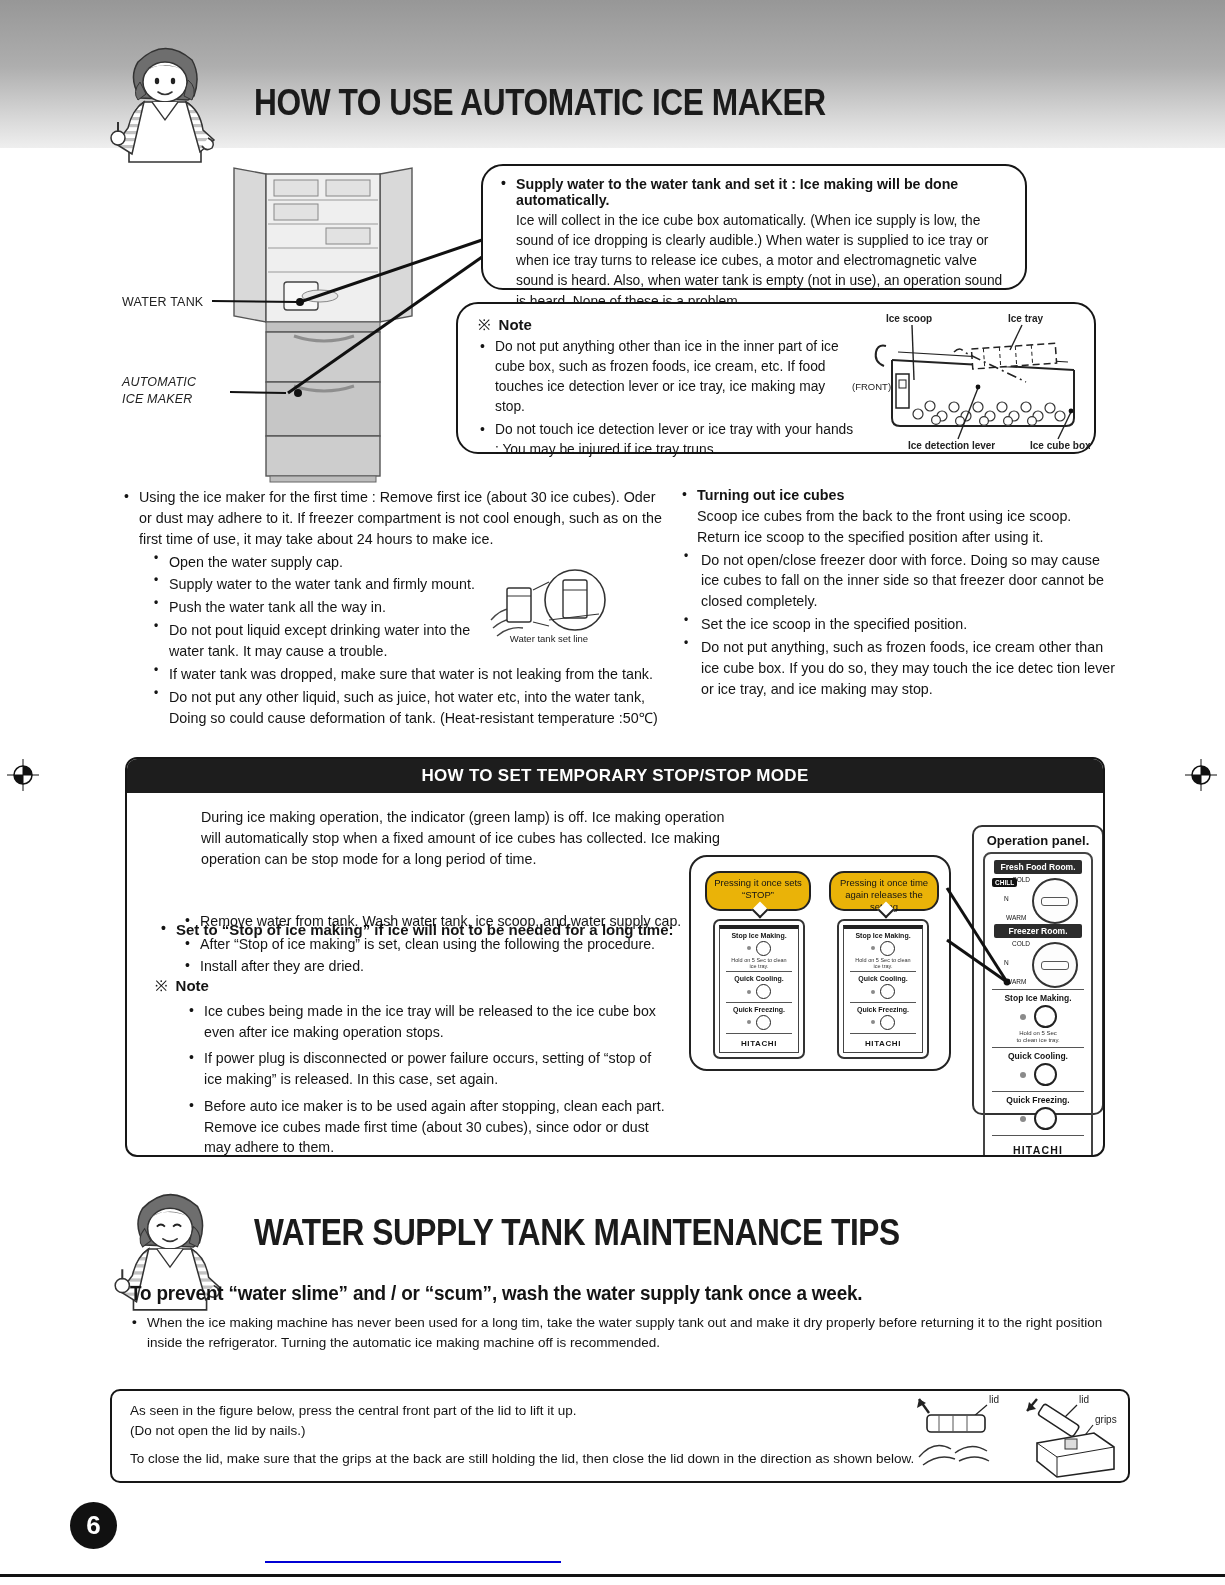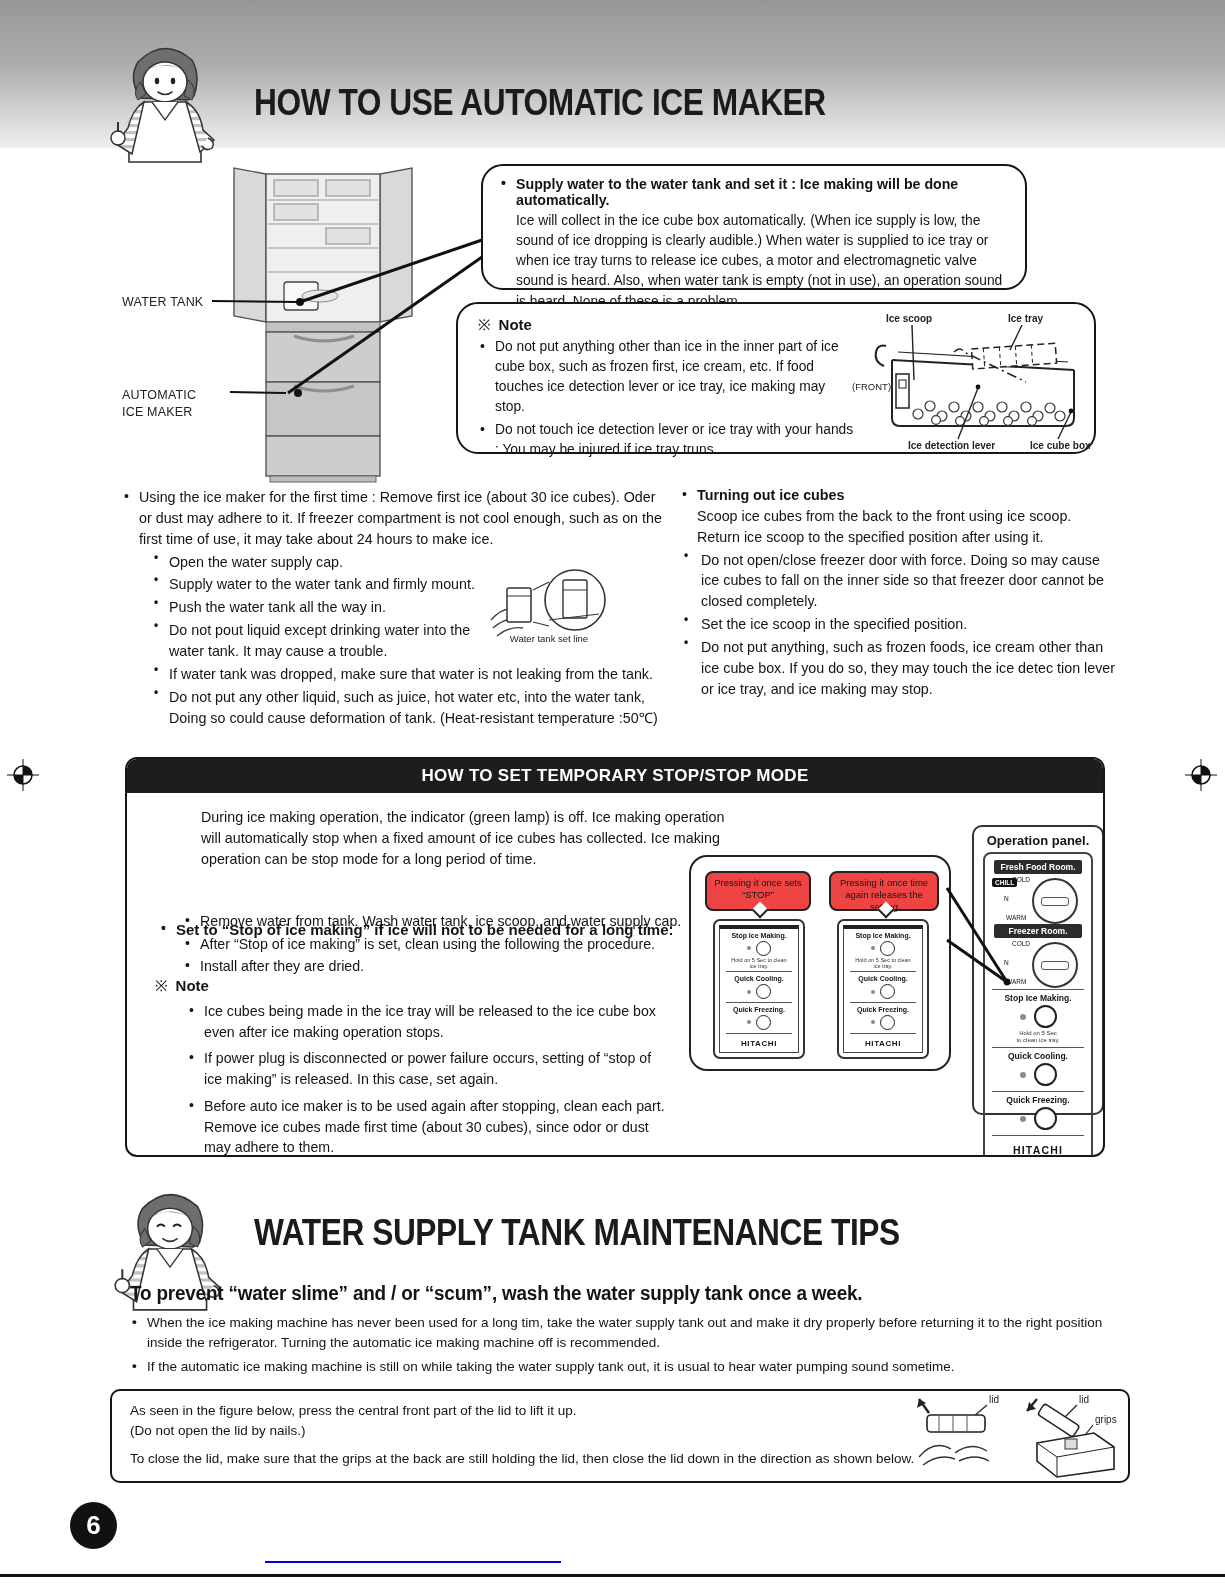--- a/index.html
+++ b/index.html
@@ -30,21 +30,21 @@
   .diag-label{font-size:12.5px;color:#222;letter-spacing:.2px;}
 
   
   .stopbox{left:125px;top:757px;width:980px;height:400px;border:2.5px solid #161616;
            border-radius:12px;overflow:hidden;background:#fff;box-sizing:border-box;}
   .banner{height:34px;background:#1d1d1d;color:#fff;display:flex;align-items:center;justify-content:center;
           font-weight:700;font-size:17px;letter-spacing:.3px;border-radius:8px 8px 0 0;}
 
   
   .bubble{border:2.5px solid #222;border-radius:18px;background:#fff;box-sizing:border-box;}
-  .callout{position:absolute;border:2px solid #222;border-radius:8px;background:#ef4444;
+  .callout{position:absolute;border:2px solid #222;border-radius:15px;background:#eab308;
            font-size:9.5px;line-height:1.25;text-align:center;padding:4px 4px;box-sizing:border-box;}
   .callout .tail{position:absolute;bottom:-7px;left:46%;width:10px;height:10px;background:#fff;
                  border-right:2px solid #222;border-bottom:2px solid #222;transform:rotate(45deg);}
   .mini-panel{position:absolute;border:2px solid #333;border-radius:7px;background:#fff;padding:4px;box-sizing:border-box;}
   .mp-inner{border:1.5px solid #444;border-top:4px solid #222;height:100%;box-sizing:border-box;
             display:flex;flex-direction:column;align-items:center;padding-top:2px;}
   .mp-label{font-size:7px;font-weight:700;text-align:center;line-height:1.1;margin-top:1px;}
   .mp-row{display:flex;align-items:center;gap:5px;margin:1px 0;}
   .led{width:4px;height:4px;border-radius:50%;background:#8a8a8a;display:inline-block;}
   .mp-btn{width:13px;height:13px;border:1.6px solid #222;border-radius:50%;display:inline-block;background:#fff;}
@@ -142,40 +142,40 @@
     <path d="M86,170 q30,10 60,0" fill="none" stroke="#8e8e8e" stroke-width="3"></path>
     <rect x="58" y="216" width="114" height="54" fill="#c6c6c6" stroke="#555" stroke-width="1.4"></rect>
     <path d="M86,220 q30,10 60,0" fill="none" stroke="#8e8e8e" stroke-width="3"></path>
     <rect x="58" y="270" width="114" height="40" fill="#cdcdcd" stroke="#555" stroke-width="1.4"></rect>
     <rect x="62" y="310" width="106" height="6" fill="#bdbdbd" stroke="#666"></rect>
     <circle cx="92" cy="136" r="4" fill="#111"></circle>
     <circle cx="90" cy="227" r="4" fill="#111"></circle>
   </svg>
 
   <div class="abs diag-label" style="left:122px;top:295px;">WATER TANK</div>
-  <div class="abs diag-label" style="left:122px;top:387px;width:92px;line-height:1.35;">AUTOMATIC ICE MAKER</div>
+  <div class="abs diag-label" style="left:122px;top:374px;width:92px;line-height:1.35;font-style:italic;">AUTOMATIC ICE MAKER</div>
 
   <svg class="abs" style="left:100px;top:160px;pointer-events:none;" width="560" height="340" viewBox="0 0 560 340">
     <line x1="112" y1="141" x2="198" y2="142" stroke="#111" stroke-width="2"></line>
     <line x1="130" y1="232" x2="186" y2="233" stroke="#111" stroke-width="2"></line>
     <line x1="200" y1="142" x2="382" y2="80" stroke="#111" stroke-width="3"></line>
     <line x1="188" y1="233" x2="382" y2="97" stroke="#111" stroke-width="3"></line>
   </svg>
 
   <div class="abs rbox" style="left:481px;top:164px;width:546px;height:126px;padding:10px 16px;">
     <div class="bul bold" style="font-size:14.2px;">Supply water to the water tank and set it : Ice making will be done automatically.</div>
     <div class="bodytxt" style="padding-left:17px;margin-top:3px;">Ice will collect in the ice cube box automatically. (When ice supply is low, the sound of ice dropping is clearly audible.) When water is supplied to ice tray or when ice tray turns to release ice cubes, a motor and electromagnetic valve sound is heard. Also, when water tank is empty (not in use), an operation sound is heard. None of these is a problem.</div>
   </div>
 
   <div class="abs rbox" style="left:456px;top:302px;width:640px;height:152px;">
     <div class="abs" style="left:20px;top:10px;width:380px;">
       <div>
         <span class="notemark">※</span><span class="notehead">Note</span>
       </div>
-      <div class="bul bodytxt" style="margin-top:3px;">Do not put anything other than ice in the inner part of ice cube box, such as frozen first, ice cream, etc. If food touches ice detection lever or ice tray, ice making may stop.</div>
+      <div class="bul bodytxt" style="margin-top:3px;">Do not put anything other than ice in the inner part of ice cube box, such as frozen foods, ice cream, etc. If food touches ice detection lever or ice tray, ice making may stop.</div>
       <div class="bul bodytxt">Do not touch ice detection lever or ice tray with your hands : You may be injured if ice tray truns.</div>
     </div>
     <svg class="abs" style="right:4px;top:4px;" width="240" height="144" viewBox="0 0 240 144">
       <text x="36" y="14" font-size="10" font-weight="bold">Ice scoop</text>
       <text x="158" y="14" font-size="10" font-weight="bold">Ice tray</text>
       <text x="2" y="82" font-size="9.5">(FRONT)</text>
       <text x="58" y="141" font-size="10" font-weight="bold">Ice detection lever</text>
       <text x="180" y="141" font-size="10" font-weight="bold">Ice cube box</text>
       <path d="M42,52 L42,110 Q42,118 50,118 L216,118 Q224,118 224,110 L224,62" fill="none" stroke="#222" stroke-width="2"></path>
       <line x1="42" y1="52" x2="224" y2="62" stroke="#222" stroke-width="2"></line>
@@ -409,21 +409,20 @@
     <line x1="14" y1="92" x2="14" y2="82" stroke="#333" stroke-width="2"></line>
     <path d="M104,98 q8,4 4,10 q-6,4 -10,-2" fill="#fff" stroke="#333" stroke-width="1.5"></path>
     <path d="M48,62 L61,80 L74,62" fill="#fff" stroke="#333" stroke-width="1.3"></path>
   </svg>
 
   <div class="abs big-title" style="left:254px;top:1212px;">WATER SUPPLY TANK MAINTENANCE TIPS</div>
 
   <div class="abs maint-head" style="left:130px;top:1282px;width:900px;">To prevent “water slime” and / or “scum”, wash the water supply tank once a week.</div>
   <div class="abs" style="left:130px;top:1313px;width:1000px;">
     <div class="maintbul">When the ice making machine has never been used for a long tim, take the water supply tank out and make it dry properly before returning it to the right position inside the refrigerator. Turning the automatic ice making machine off is recommended.</div>
-    <div class="maintbul">If the automatic ice making machine is still on while taking the water supply tank out, it is usual to hear water pumping sound sometime.</div>
   </div>
 
   <div class="abs lidbox">
     <div class="abs lid-line" style="left:18px;top:10px;width:770px;">As seen in the figure below, press the central front part of the lid to lift it up.</div>
     <div class="abs lid-line" style="left:18px;top:30px;width:770px;">(Do not open the lid by nails.)</div>
     <div class="abs lid-line" style="left:18px;top:58px;width:790px;">To close the lid, make sure that the grips at the back are still holding the lid, then close the lid down in the direction as shown below.</div>
     <svg class="abs" style="right:4px;top:0;" width="235" height="90" viewBox="0 0 235 90">
       <text x="100" y="12" font-size="10">lid</text>
       <text x="190" y="12" font-size="10">lid</text>
       <text x="206" y="32" font-size="10">grips</text>

